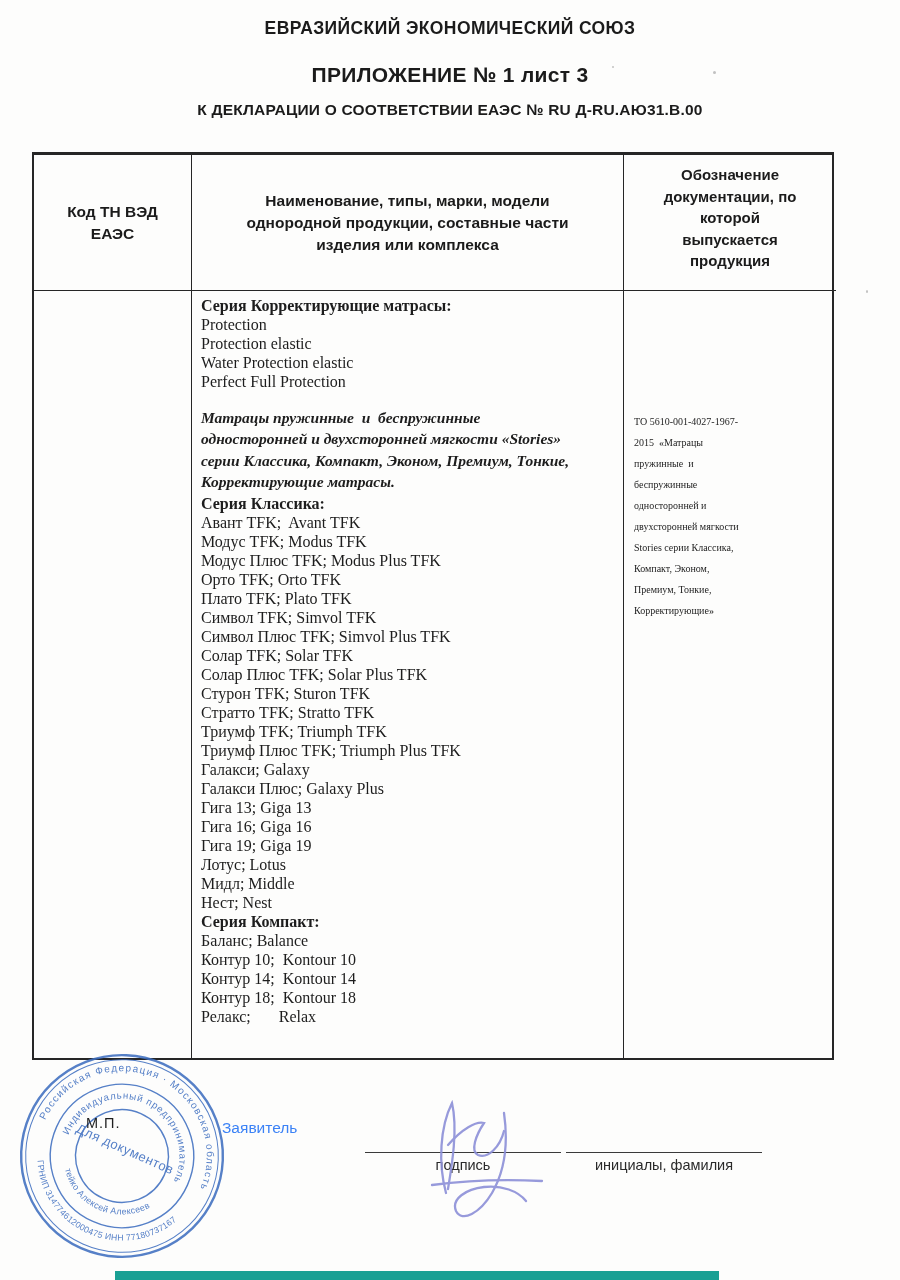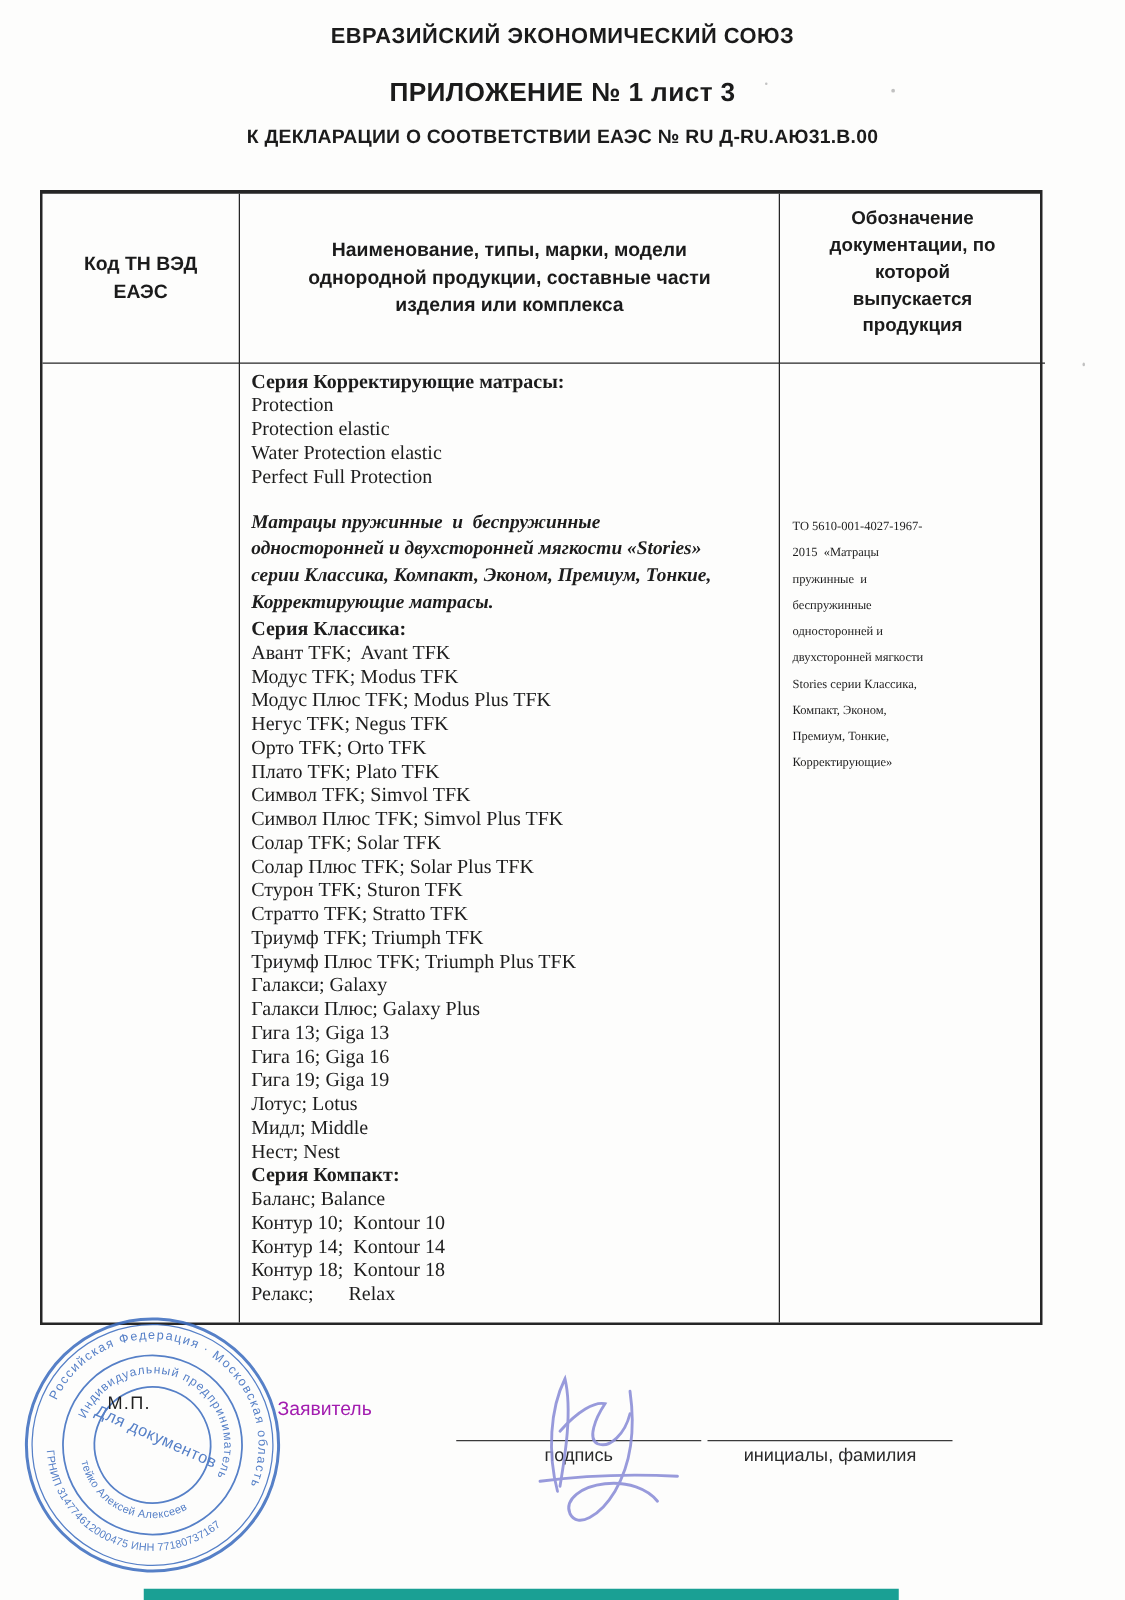--- a/index.html
+++ b/index.html
@@ -27,21 +27,21 @@
   .hcell.h3 { align-items:flex-start; padding-top:9px; font-size:15px; line-height:21.5px; }
 
   .bcell2 { padding:5px 22px 0 9px; font-size:16px; line-height:19px; }
   .sec-title { font-weight:bold; white-space:pre; }
   .model-line, .desc-line, .doc-line { white-space:pre; }
   .italic-block { margin-top:16px; font-weight:bold; font-style:italic;
     font-size:15.5px; line-height:21.3px; }
   .italic-block + .sec-title { margin-top:2px; }
   .bcell3 { padding:120px 6px 16px 10px; font-size:10px; line-height:21px; }
 
-  .footer-label { position:absolute; font-family:"Liberation Sans", sans-serif; color:#a21caf; }
+  .footer-label { position:absolute; font-family:"Liberation Sans", sans-serif; color:#3b82f6; }
   .mp { left:86px; top:1115px; font-size:14.5px; letter-spacing:1px; z-index:6; color:#1f1f1f; }
   .applicant { left:222px; top:1119px; font-size:15.5px; }
   .sigline { position:absolute; top:1152px; height:0; border-top:1.6px solid #3a3a3a; }
   .line1 { left:365px; width:196px; }
   .line2 { left:566px; width:196px; }
   .caption { position:absolute; top:1157px; font-family:"Liberation Sans", sans-serif;
     font-size:14.5px; color:#2a2a2a; text-align:center; }
   .cap1 { left:365px; width:196px; }
   .cap2 { left:566px; width:196px; }
   .name-block { position:absolute; left:566px; top:1118px; width:196px; text-align:center;
@@ -95,21 +95,20 @@
           <div class="desc-line">Матрацы пружинные  и  беспружинные</div>
           <div class="desc-line">односторонней и двухсторонней мягкости «Stories»</div>
           <div class="desc-line">серии Классика, Компакт, Эконом, Премиум, Тонкие,</div>
           <div class="desc-line">Корректирующие матрасы.</div>
         </div>
       <div class="sec-title">Серия Классика:</div>
       <div>
           <div class="model-line">Авант TFK;  Avant TFK</div>
           <div class="model-line">Модус TFK; Modus TFK</div>
           <div class="model-line">Модус Плюс TFK; Modus Plus TFK</div>
-          <div class="model-line">Негус TFK; Negus TFK</div>
           <div class="model-line">Орто TFK; Orto TFK</div>
           <div class="model-line">Плато TFK; Plato TFK</div>
           <div class="model-line">Символ TFK; Simvol TFK</div>
           <div class="model-line">Символ Плюс TFK; Simvol Plus TFK</div>
           <div class="model-line">Солар TFK; Solar TFK</div>
           <div class="model-line">Солар Плюс TFK; Solar Plus TFK</div>
           <div class="model-line">Стурон TFK; Sturon TFK</div>
           <div class="model-line">Стратто TFK; Stratto TFK</div>
           <div class="model-line">Триумф TFK; Triumph TFK</div>
           <div class="model-line">Триумф Плюс TFK; Triumph Plus TFK</div>

